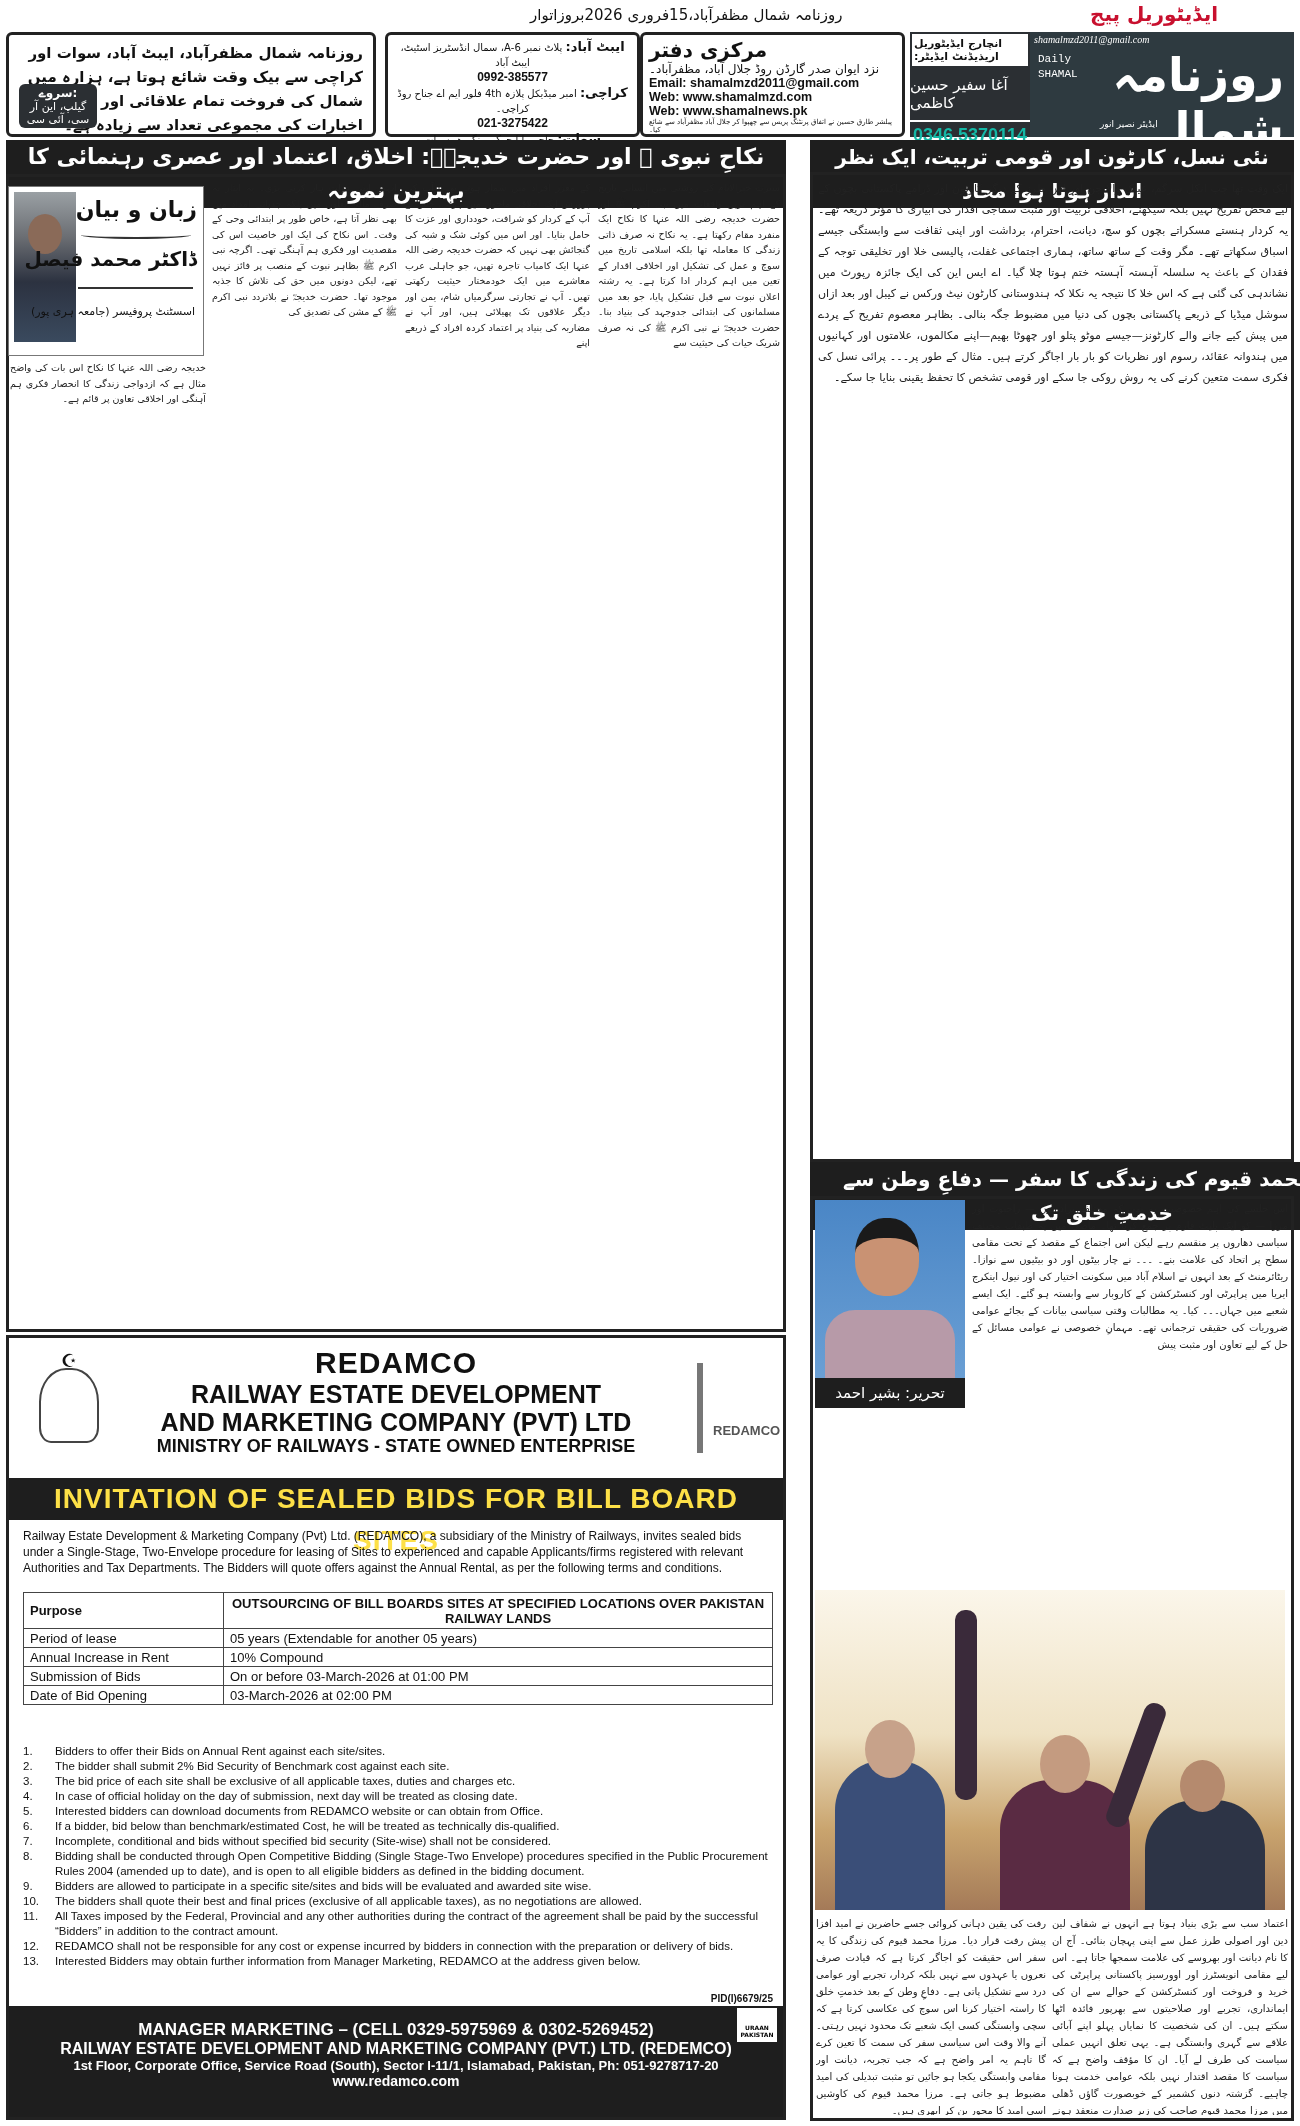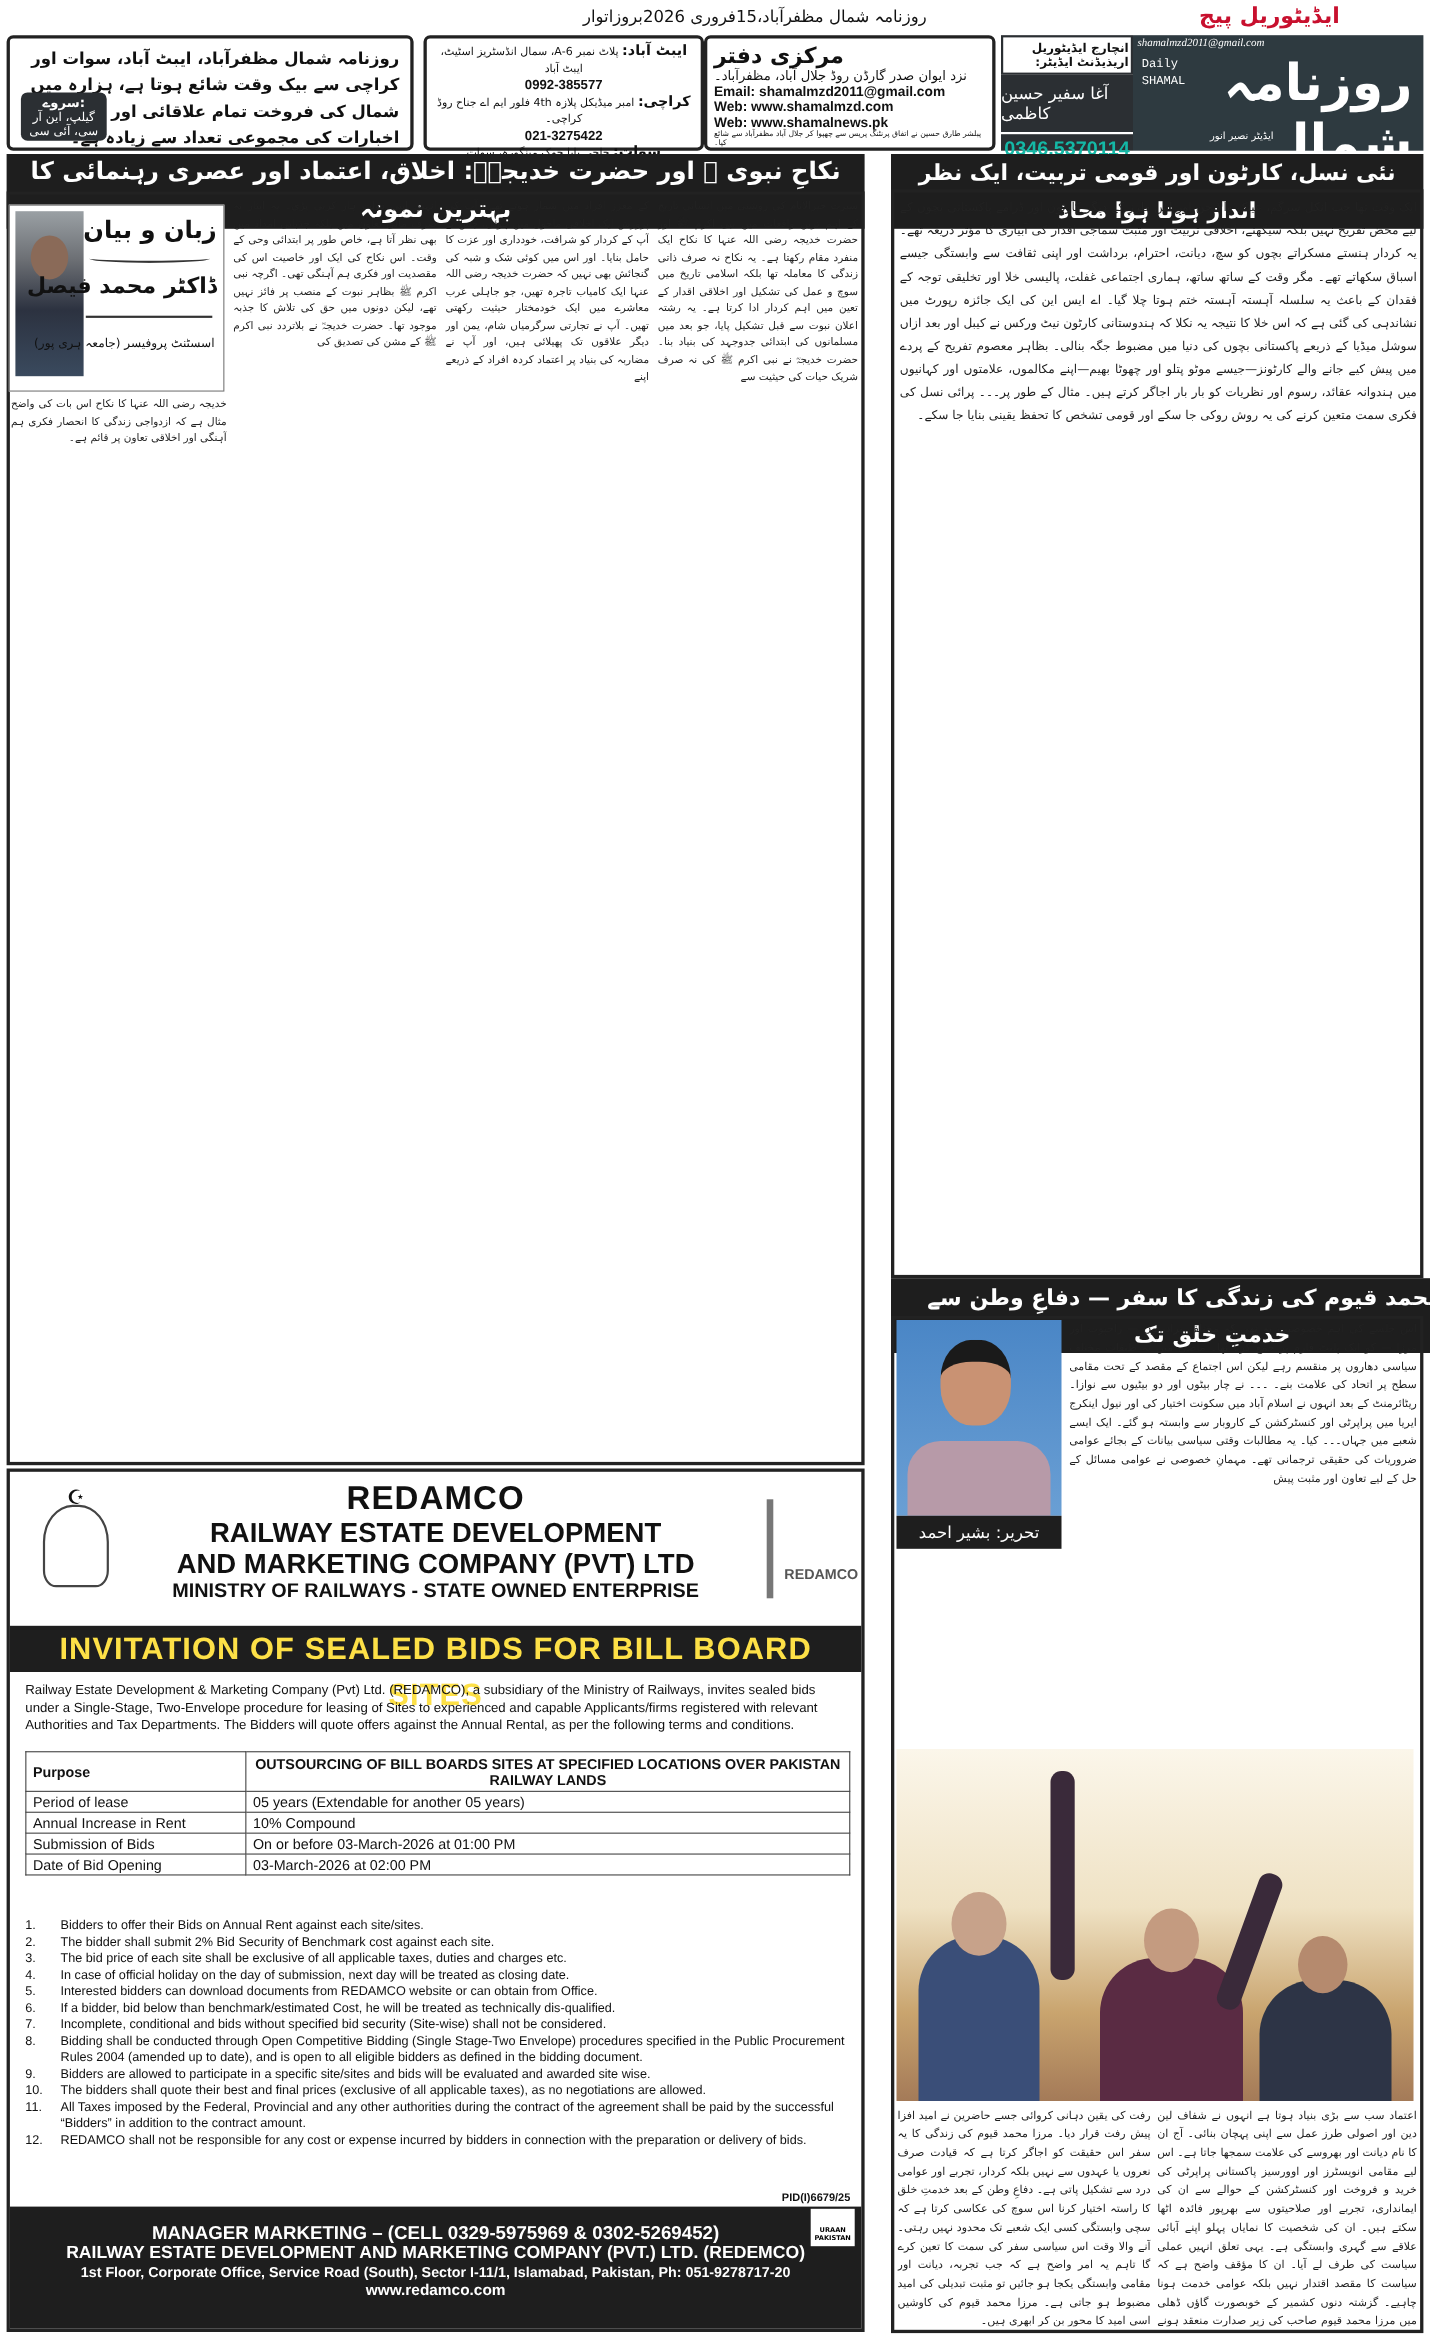--- a/index.html
+++ b/index.html
@@ -15,21 +15,21 @@
 .box-offices{left:385px;width:255px;padding:4px 8px;text-align:center}
 .box-offices div{font-size:10px;line-height:15px;direction:rtl}
 .box-offices b{font-size:13px}
 .box-offices .ph{font-family:"Liberation Sans",sans-serif;font-weight:bold;font-size:12px;direction:ltr}
 .box-hq{left:640px;width:265px;padding:3px 6px;text-align:left}
 .box-hq .t{font-size:20px;font-weight:bold;direction:rtl}
 .box-hq .a{font-size:12px;direction:rtl}
 .box-hq .e{font-family:"Liberation Sans",sans-serif;font-weight:bold;font-size:12.5px;line-height:14px}
 .box-hq .pub{font-size:7px;direction:rtl}
 .box-ed{left:910px;width:120px;border:none;border-radius:0;background:#2b2f33;padding:0}
-.box-ed .lbl{background:#fff;color:#111;font-size:11px;direction:rtl;text-align:right;padding:3px 2px;border:2px solid #2b2f33;font-weight:bold}
+.box-ed .lbl{background:#fff;color:#111;font-size:11px;direction:rtl;text-align:left;padding:3px 2px;border:2px solid #2b2f33;font-weight:bold}
 .box-ed .nm{color:#fff;font-size:15px;text-align:left;padding:8px 0;direction:rtl}
 .box-ed .ph{color:#14b8a6;font-family:"Liberation Sans",sans-serif;font-weight:bold;font-size:18px;text-align:center;border-top:2px solid #fff;padding:3px 0}
 .box-ed .gm{background:#fff;color:#111;font-size:9px;direction:rtl;text-align:center;padding:2px}
 .box-logo{left:1030px;width:264px;border:none;border-radius:0;background:#2e3a40;color:#fff}
 .box-logo .mail{font-family:"Liberation Serif",serif;font-style:italic;font-size:10px;padding:2px 4px}
 .box-logo .daily{position:absolute;left:8px;top:20px;font-family:Liberation Mono, monospace;font-size:11px;line-height:15px}
 .box-logo .big{position:absolute;right:10px;top:16px;font-size:46px;font-weight:bold;direction:rtl}
 .box-logo .small{position:absolute;left:70px;bottom:8px;font-size:9px;direction:rtl}
 
 .headbar{position:absolute;background:#1e1e1e;color:#fff;font-size:22px;text-align:center;direction:rtl;line-height:34px;font-weight:bold}
@@ -256,20 +256,24 @@
         <span>The bidders shall quote their best and final prices (exclusive of all applicable taxes), as no negotiations are allowed.</span>
       </li>
     <li>
         <span class="n">11.</span>
         <span>All Taxes imposed by the Federal, Provincial and any other authorities during the contract of the agreement shall be paid by the successful “Bidders” in addition to the contract amount.</span>
       </li>
     <li>
         <span class="n">12.</span>
         <span>REDAMCO shall not be responsible for any cost or expense incurred by bidders in connection with the preparation or delivery of bids.</span>
       </li>
+    <li>
+        <span class="n">13.</span>
+        <span>Interested Bidders may obtain further information from Manager Marketing, REDAMCO at the address given below.</span>
+      </li>
   </ol>
   <div class="pid">PID(I)6679/25</div>
   <div class="foot">
     <div class="f1">MANAGER MARKETING – (CELL 0329-5975969 &amp; 0302-5269452)</div>
     <div class="f2">RAILWAY ESTATE DEVELOPMENT AND MARKETING COMPANY (PVT.) LTD. (REDEMCO)</div>
     <div class="f3">1st Floor, Corporate Office, Service Road (South), Sector I-11/1, Islamabad, Pakistan, Ph: 051-9278717-20</div>
     <div class="f4">www.redamco.com</div>
   </div>
   <div class="uraan">URAAN PAKISTAN</div>
 </div>

